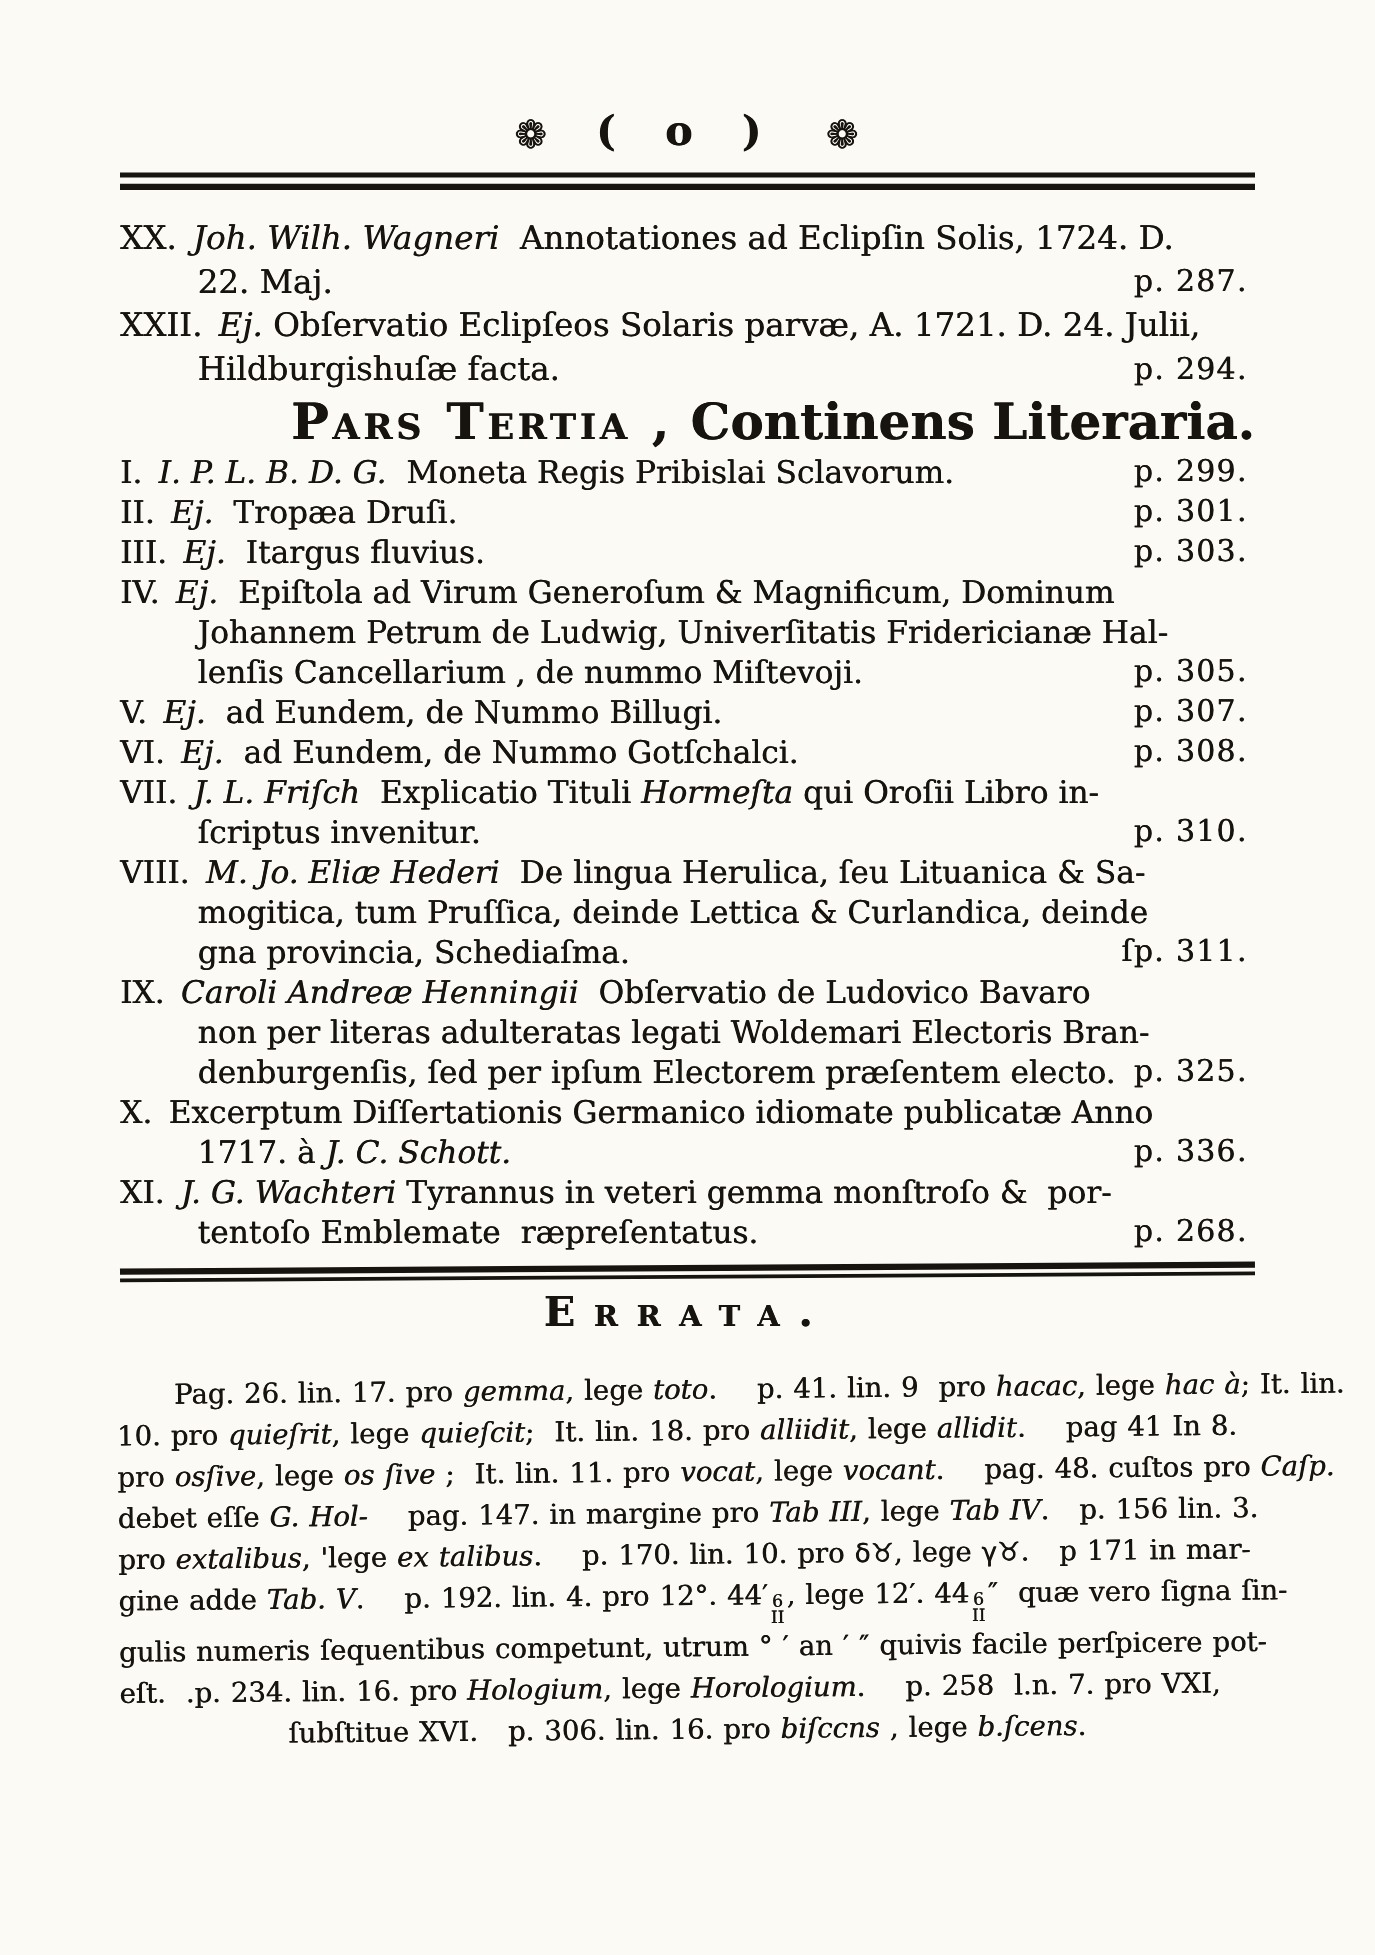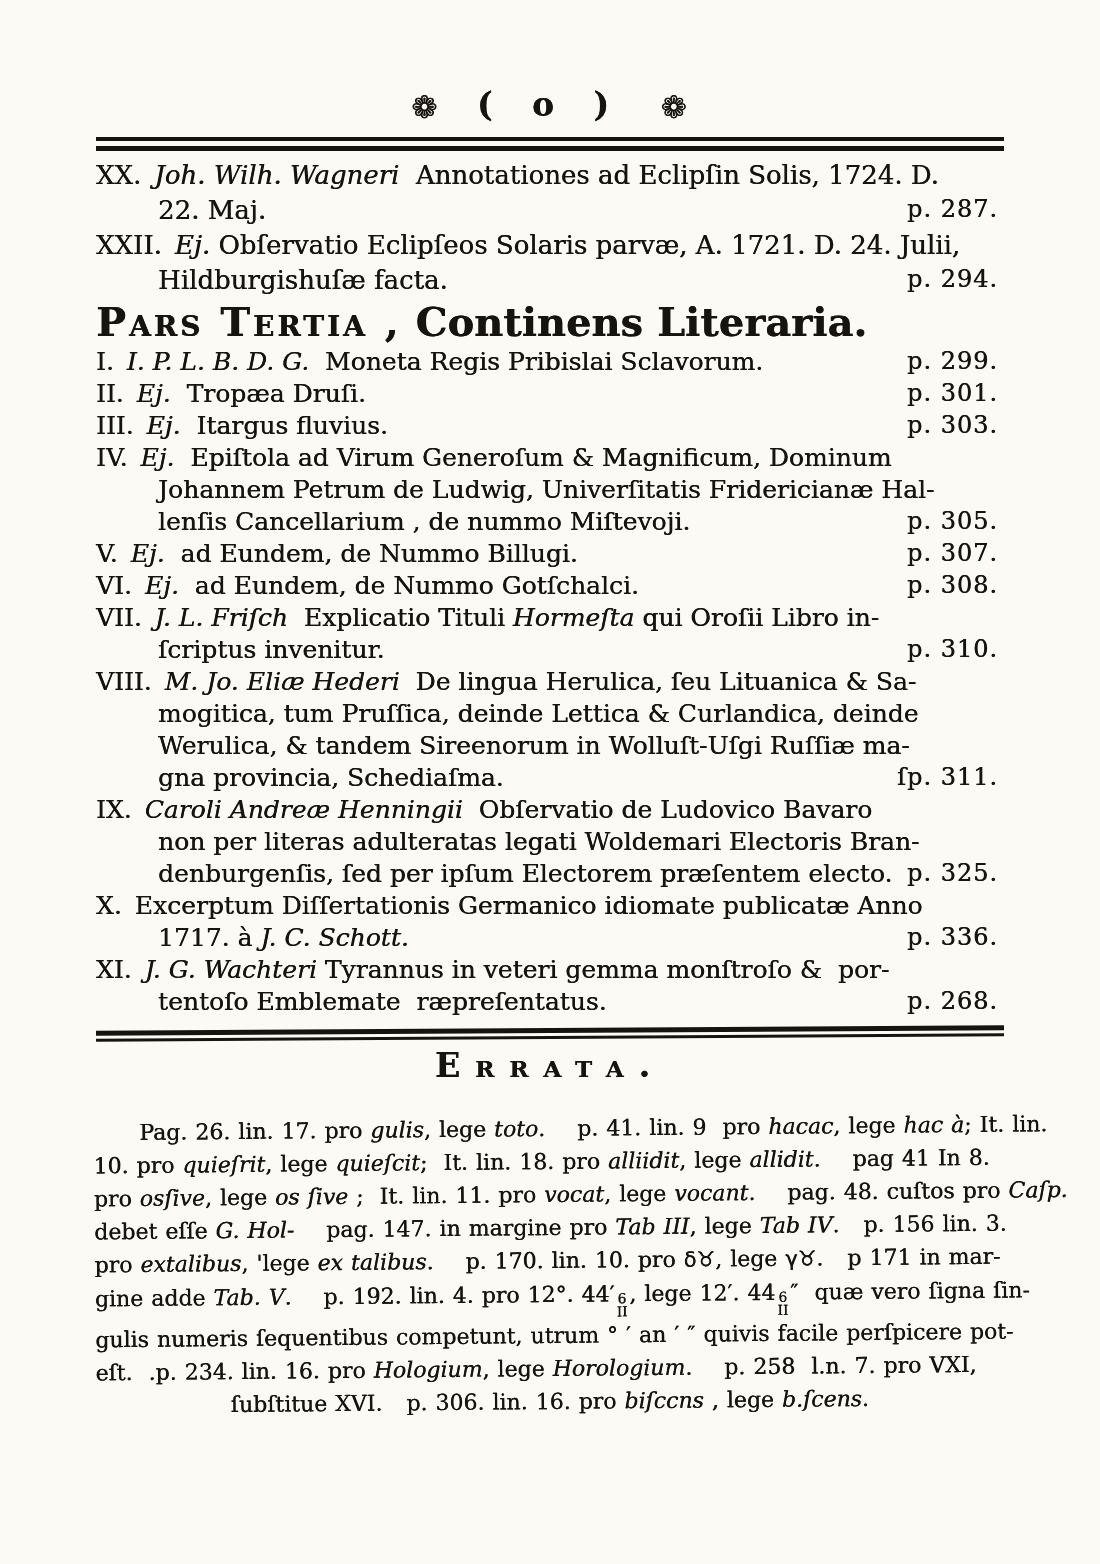--- a/index.html
+++ b/index.html
@@ -16,31 +16,31 @@
   .content{padding:0 96px;}
   
   .ornament-row{margin-top:84px;text-align:center;font-size:30px;line-height:42px;letter-spacing:2px;}
   .orn{font-family:"DejaVu Sans","Liberation Sans",sans-serif;font-size:31px;vertical-align:-2px;}
   .orn-center{display:inline-block;margin:0 26px;font-size:33px;letter-spacing:14px;font-weight:bold;}
   
   .rule{height:5px;border-top:4px solid #17130e;border-bottom:5px solid #17130e;}
   .top-rule{margin-top:9px;}
   .errata-rule{margin-top:10px;height:3px;border-top:5px solid #17130e;border-bottom:3px solid #17130e;transform:rotate(-0.35deg);}
   
-  .toc{margin-top:7px;font-size:26px;line-height:35px;}
+  .toc{margin-top:22px;font-size:26px;line-height:35px;}
   .toc.main{font-size:25px;line-height:32px;margin-top:0;}
   .entry{position:relative;}
   .eline{white-space:pre;margin-left:62px;}
   .eline.first{margin-left:0;}
   .enum{padding-right:13px;}
   .epage{position:absolute;right:6px;bottom:1px;font-size:24px;letter-spacing:1px;}
   .s-i{font-style:italic;}
   .s-y{font-family:"DejaVu Sans","Liberation Sans",sans-serif;font-size:0.95em;}
   
-  .section-heading{text-align:left;font-size:40px;line-height:48px;margin:0;white-space:nowrap;}
+  .section-heading{text-align:right;font-size:40px;line-height:48px;margin:0;white-space:nowrap;}
   .sc{font-variant:small-caps;letter-spacing:3px;}
   
   .errata-heading{text-align:center;font-size:33px;line-height:46px;margin-top:4px;font-variant:small-caps;letter-spacing:15px;}
   .errata{margin-top:10px;font-size:22px;line-height:33px;transform:rotate(-0.55deg);transform-origin:40px 100%;word-spacing:1px;}
   .eln{white-space:pre;}
   .eln.first{text-indent:46px;}
   .eln.last{text-align:center;}
   .frac{display:inline-flex;flex-direction:column;align-items:center;line-height:0.95;font-size:0.62em;vertical-align:-0.15em;margin:0 2px;text-shadow:none;}
   .frac span{text-shadow:0.3px 0 0 currentColor;}
 </style>
@@ -101,21 +101,20 @@
           <span class="epage">p. 308.</span>
         </div>
         <div class="entry">
           <div class="eline first"><span class="enum">VII.</span><span class="s-i">J. L. Friſch</span><span class="s-r">  Explicatio Tituli </span><span class="s-i">Hormeſta</span><span class="s-r"> qui Oroſii Libro in-</span></div>
           <div class="eline"><span class="s-r">ſcriptus invenitur.</span></div>
           <span class="epage">p. 310.</span>
         </div>
         <div class="entry">
           <div class="eline first"><span class="enum">VIII.</span><span class="s-i">M. Jo. Eliæ Hederi</span><span class="s-r">  De lingua Herulica, ſeu Lituanica &amp; Sa-</span></div>
           <div class="eline"><span class="s-r">mogitica, tum Pruſſica, deinde Lettica &amp; Curlandica, deinde</span></div>
-          <div class="eline"><span class="s-r">Werulica, &amp; tandem Sireenorum in Wolluſt-Uſgi Ruſſiæ ma-</span></div>
           <div class="eline"><span class="s-r">gna provincia, Schediaſma.</span></div>
           <span class="epage">ſp. 311.</span>
         </div>
         <div class="entry">
           <div class="eline first"><span class="enum">IX.</span><span class="s-i">Caroli Andreæ Henningii</span><span class="s-r">  Obſervatio de Ludovico Bavaro</span></div>
           <div class="eline"><span class="s-r">non per literas adulteratas legati Woldemari Electoris Bran-</span></div>
           <div class="eline"><span class="s-r">denburgenſis, ſed per ipſum Electorem præſentem electo.</span></div>
           <span class="epage">p. 325.</span>
         </div>
         <div class="entry">
@@ -128,21 +127,21 @@
           <div class="eline"><span class="s-r">tentoſo Emblemate  ræpreſentatus.</span></div>
           <span class="epage">p. 268.</span>
         </div>
       </div>
 
     <div class="rule errata-rule"></div>
 
     <h2 class="errata-heading">Errata.</h2>
 
     <div class="errata" id="errata-body">
-        <div class="eln first"><span class="s-r">Pag. 26. lin. 17. pro </span><span class="s-i">gulis</span><span class="s-r">, lege </span><span class="s-i">toto</span><span class="s-r">.    p. 41. lin. 9  pro </span><span class="s-i">hacac</span><span class="s-r">, lege </span><span class="s-i">hac à</span><span class="s-r">; It. lin.</span></div>
+        <div class="eln first"><span class="s-r">Pag. 26. lin. 17. pro </span><span class="s-i">gemma</span><span class="s-r">, lege </span><span class="s-i">toto</span><span class="s-r">.    p. 41. lin. 9  pro </span><span class="s-i">hacac</span><span class="s-r">, lege </span><span class="s-i">hac à</span><span class="s-r">; It. lin.</span></div>
         <div class="eln"><span class="s-r">10. pro </span><span class="s-i">quieſrit</span><span class="s-r">, lege </span><span class="s-i">quieſcit</span><span class="s-r">;  It. lin. 18. pro </span><span class="s-i">alliidit</span><span class="s-r">, lege </span><span class="s-i">allidit</span><span class="s-r">.    pag 41 In 8.</span></div>
         <div class="eln"><span class="s-r">pro </span><span class="s-i">osſive</span><span class="s-r">, lege </span><span class="s-i">os ſive</span><span class="s-r"> ;  It. lin. 11. pro </span><span class="s-i">vocat</span><span class="s-r">, lege </span><span class="s-i">vocant</span><span class="s-r">.    pag. 48. cuſtos pro </span><span class="s-i">Caſp.</span></div>
         <div class="eln"><span class="s-r">debet eſſe </span><span class="s-i">G. Hol-</span><span class="s-r">    pag. 147. in margine pro </span><span class="s-i">Tab III</span><span class="s-r">, lege </span><span class="s-i">Tab IV</span><span class="s-r">.   p. 156 lin. 3.</span></div>
         <div class="eln"><span class="s-r">pro </span><span class="s-i">extalibus</span><span class="s-r">, 'lege </span><span class="s-i">ex talibus</span><span class="s-r">.    p. 170. lin. 10. pro </span><span class="s-y">δ♉</span><span class="s-r">, lege </span><span class="s-y">γ♉</span><span class="s-r">.   p 171 in mar-</span></div>
         <div class="eln"><span class="s-r">gine adde </span><span class="s-i">Tab. V</span><span class="s-r">.    p. 192. lin. 4. pro 12°. 44′</span><span class="frac"><span>6</span><span>II</span></span><span class="s-r">, lege 12′. 44</span><span class="frac"><span>6</span><span>II</span></span><span class="s-r">″  quæ vero ſigna ſin-</span></div>
         <div class="eln"><span class="s-r">gulis numeris ſequentibus competunt, utrum ° ′ an ′ ″ quivis facile perſpicere pot-</span></div>
         <div class="eln"><span class="s-r">eſt.  .p. 234. lin. 16. pro </span><span class="s-i">Hologium</span><span class="s-r">, lege </span><span class="s-i">Horologium</span><span class="s-r">.    p. 258  l.n. 7. pro VXI,</span></div>
         <div class="eln last"><span class="s-r">ſubſtitue XVI.   p. 306. lin. 16. pro </span><span class="s-i">biſccns</span><span class="s-r"> , lege </span><span class="s-i">b.ſcens</span><span class="s-r">.</span></div>
       </div>
 

